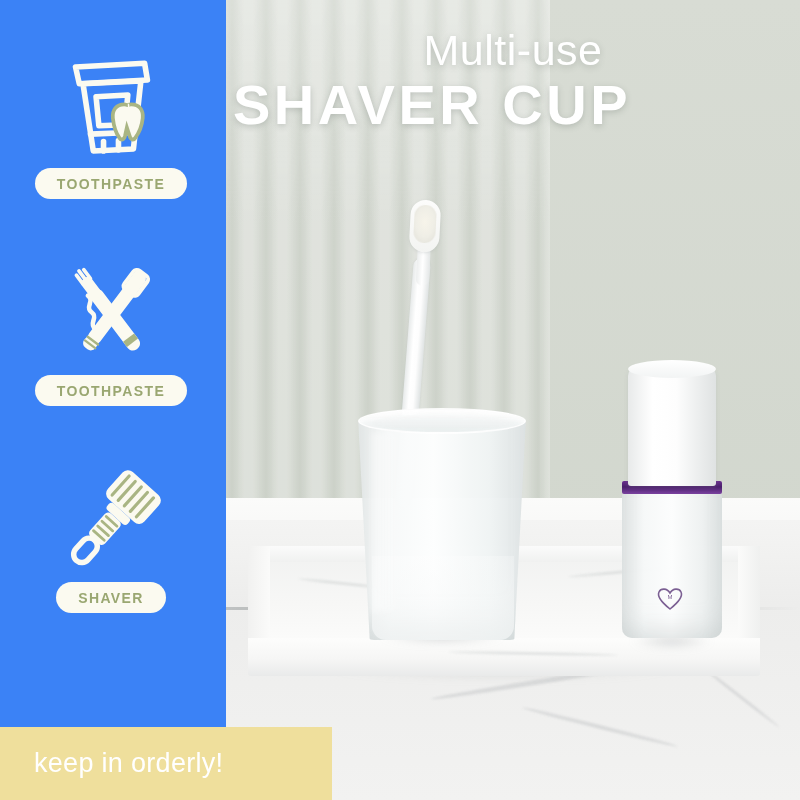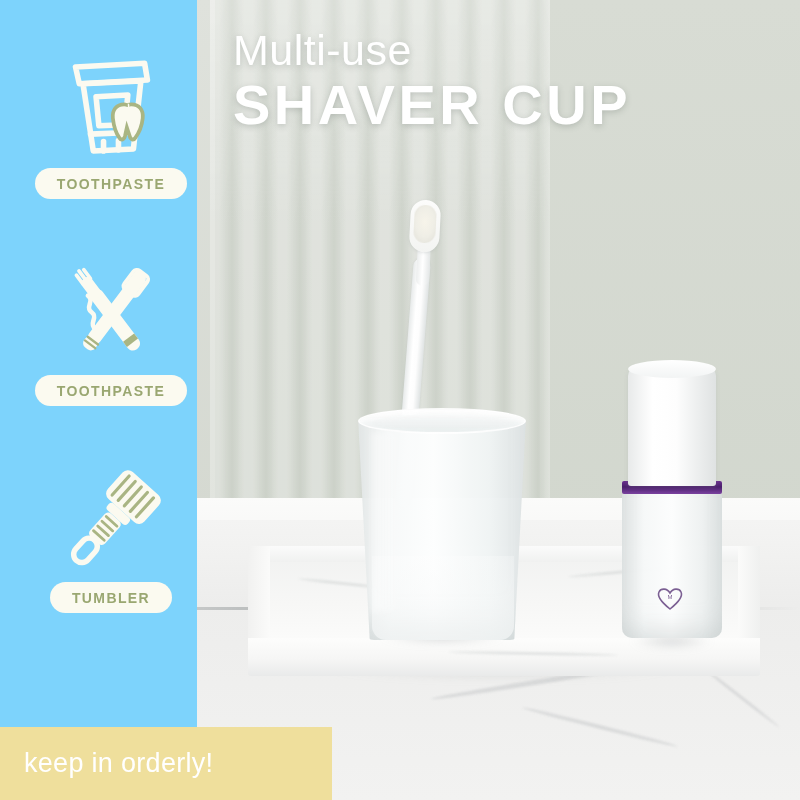--- a/index.html
+++ b/index.html
@@ -201,22 +201,22 @@
     border-radius:50%;
     background:linear-gradient(180deg,#ffffff,#f2f4f4);
   }
   .bot-heart{
     position:absolute; left:655px; top:585px; width:30px; height:26px;
     color:#7b5f93;
   }
 
   
   .panel{
-    position:absolute; left:0; top:0; width:197px; height:730px;
-    background:#7dd3fc;
+    position:absolute; left:0; top:0; width:226px; height:730px;
+    background:#3b82f6;
   }
   .feature{ position:absolute; left:0; width:222px; text-align:center; }
   .feature .icon-wrap{
     display:flex; align-items:center; justify-content:center;
     height:120px;
   }
   .feature svg{ display:block; }
   .pill{
     display:inline-block;
     background:#fbfaf0;
@@ -229,36 +229,36 @@
     line-height:1;
   }
 
   
   .title-block{
     position:absolute; left:233px; top:28px; width:560px;
     text-shadow:0 2px 6px rgba(90,100,95,.28);
   }
   .title-sub{
     font-size:43px; font-weight:300; color:#ffffff;
-    letter-spacing:.5px; line-height:1.05;
+    letter-spacing:.5px; line-height:1.05;text-align:center;
   }
   .title-main{
     font-size:56px; font-weight:bold; color:#ffffff;
     letter-spacing:3.5px; line-height:1.08; margin-top:2px;
   }
 
   
   .banner{
     position:absolute; left:0; top:727px; width:332px; height:73px;
     background:#efdf9c;
     display:flex; align-items:center;
   }
   .banner-text{
     color:#ffffff; font-size:27px; font-weight:400;
-    letter-spacing:.3px; padding-left:24px;
+    letter-spacing:.3px; padding-left:34px;
   }
 </style>
 </head>
 <body>
 
 <div id="canvas">
 
   <div class="photo">
     <div class="wall"></div>
     <div class="wall-left-soft"></div>
@@ -395,21 +395,21 @@
               <path d="M57 64 L73 64"></path>
                 <path d="M57 71 L73 71"></path>
                 <path d="M57 78 L73 78"></path>
                 <path d="M57 85 L73 85"></path>
             </g>
 
             <rect x="56" y="92" width="18" height="30" rx="9" fill="none" stroke="#fbfaf0" stroke-width="6"></rect>
           </g>
         </svg>
       </div>
-      <span class="pill">TUMBLER</span>
+      <span class="pill">SHAVER</span>
     </div>
   </div>
 
   <div class="title-block">
     <div class="title-sub">Multi-use</div>
     <div class="title-main">SHAVER CUP</div>
   </div>
 
   <div class="banner">
     <span class="banner-text">keep in orderly!</span>

